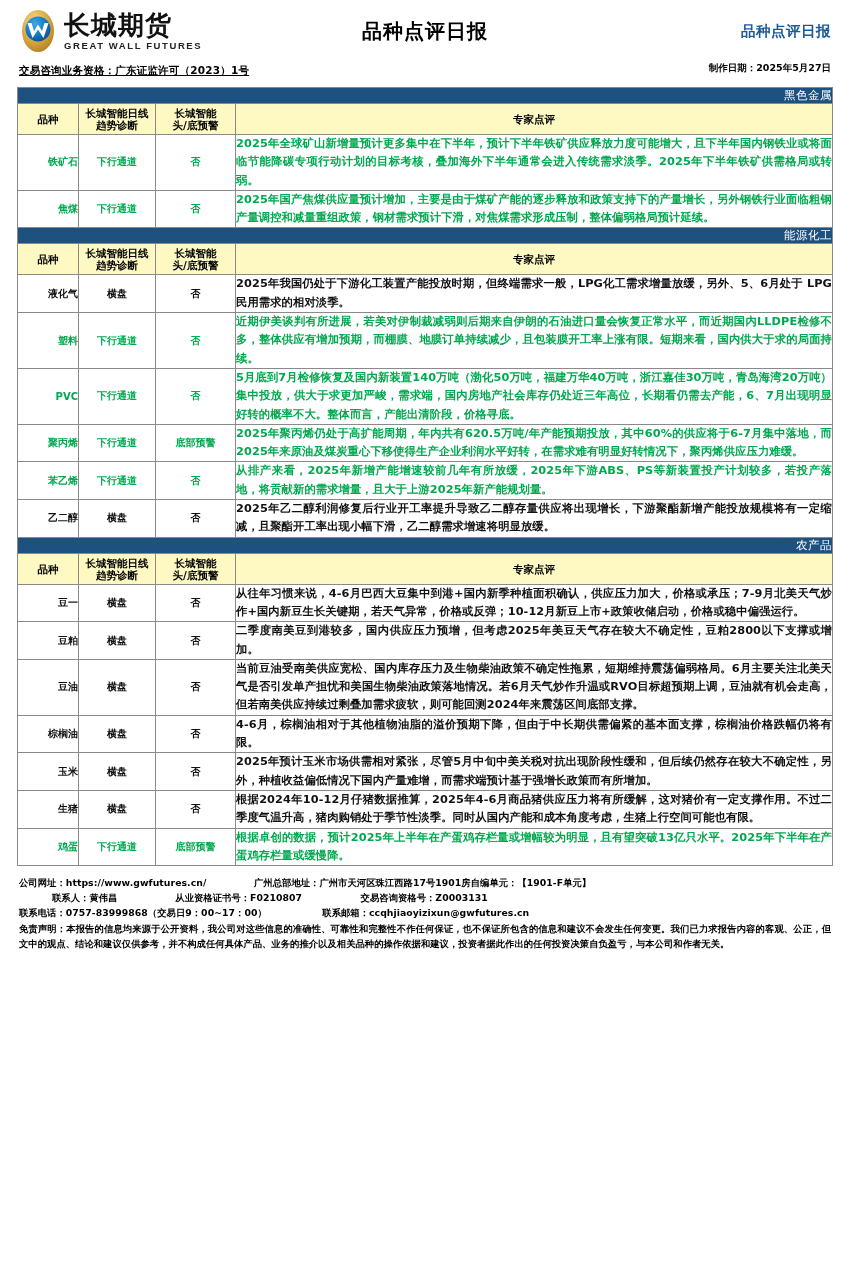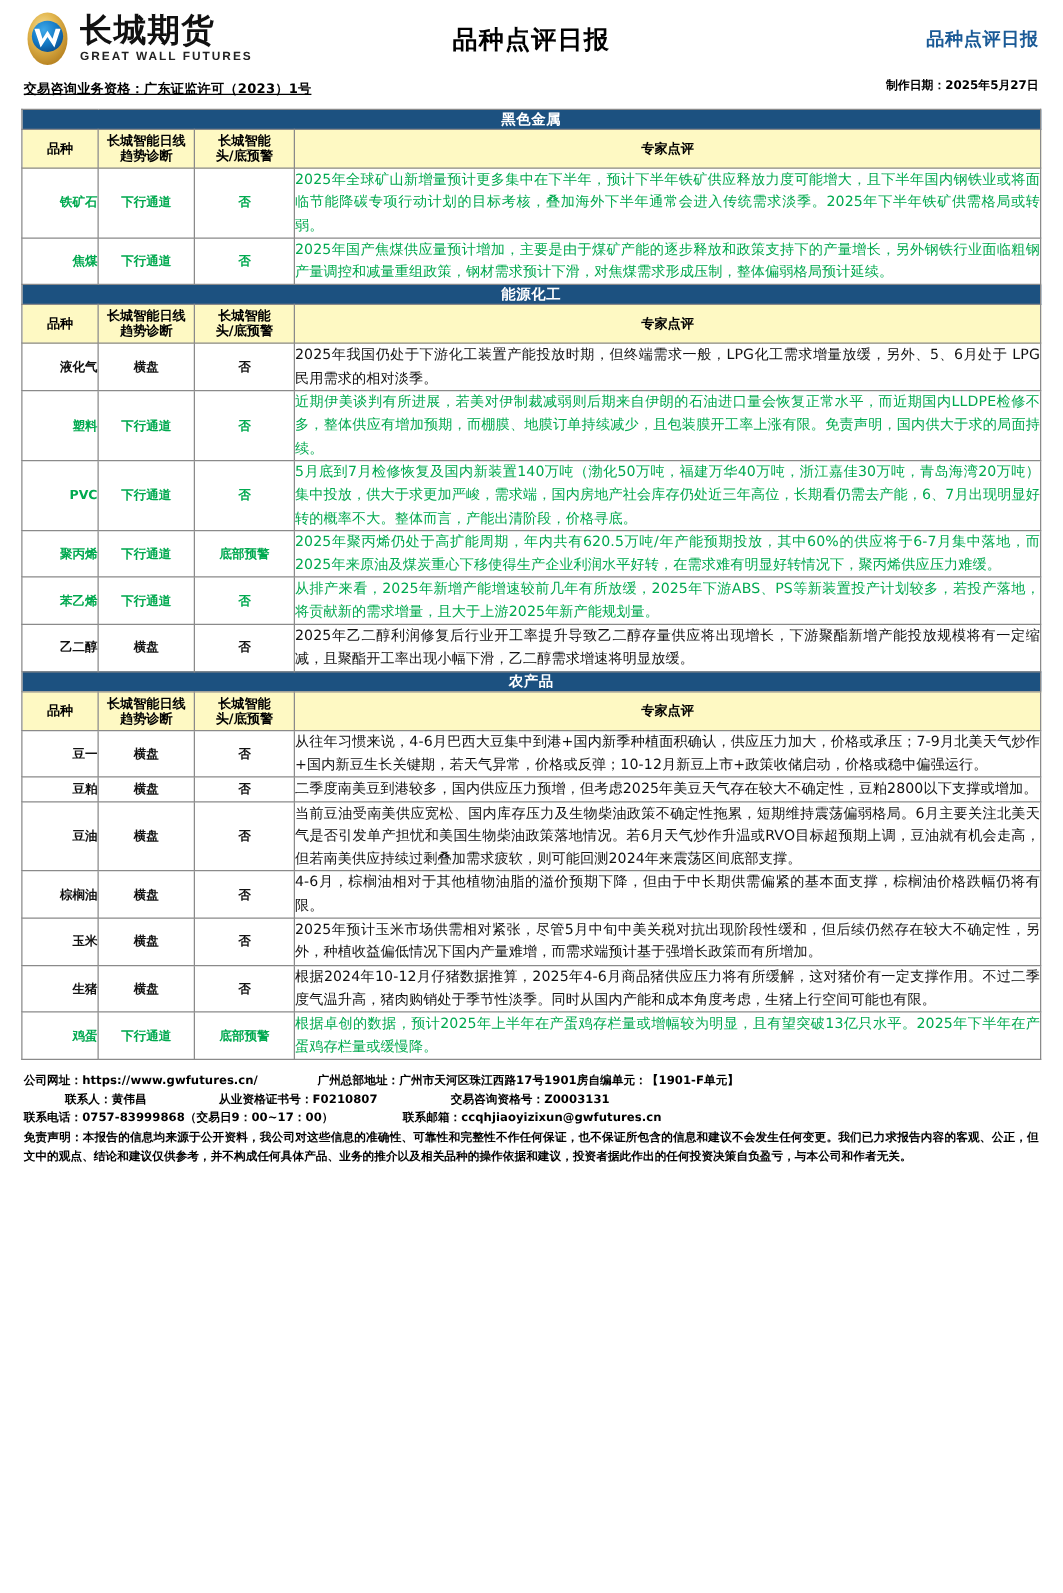--- a/index.html
+++ b/index.html
@@ -112,23 +112,23 @@
     table-layout: fixed;
   }
   table.report td, table.report th {
     border: 1px solid #8a8a8a;
     vertical-align: middle;
     padding: 0;
   }
   .section-bar td {
     background: #1c5180;
     color: #ffffff;
-    text-align: center;
+    text-align: right;
     font-size: 11.5px;
-    font-weight: bold;
+    font-weight: normal;
     height: 15px;
     line-height: 15px;
     border: 1px solid #1c5180;
     letter-spacing: 0.5px;
   }
   .col-head td {
     text-align: center;
     font-size: 10.5px;
     font-weight: bold;
     color: #000;
@@ -144,21 +144,21 @@
   }
   td.c-trend, td.c-alert {
     text-align: center;
     font-size: 10px;
     font-weight: bold;
     padding: 6px 1px;
   }
   td.c-comment {
     font-size: 11.3px;
     line-height: 1.62;
-    font-weight: normal;
+    font-weight: bold;
     padding: 5px 5px 5px 6px;
     text-align: justify;
     letter-spacing: 0.1px;
     margin-top: 23px;
   }
   .green { color: #00a94f; }
   .dark  { color: #111111; }
 
   
   col.w1 { width: 61px; }
@@ -267,21 +267,21 @@
         <tr>
           <td class="c-name dark">液化气</td>
           <td class="c-trend dark">横盘</td>
           <td class="c-alert dark">否</td>
           <td class="c-comment dark">2025年我国仍处于下游化工装置产能投放时期，但终端需求一般，LPG化工需求增量放缓，另外、5、6月处于 LPG 民用需求的相对淡季。</td>
         </tr>
         <tr>
           <td class="c-name green">塑料</td>
           <td class="c-trend green">下行通道</td>
           <td class="c-alert green">否</td>
-          <td class="c-comment green">近期伊美谈判有所进展，若美对伊制裁减弱则后期来自伊朗的石油进口量会恢复正常水平，而近期国内LLDPE检修不多，整体供应有增加预期，而棚膜、地膜订单持续减少，且包装膜开工率上涨有限。免责声明，国内供大于求的局面持续。</td>
+          <td class="c-comment green">近期伊美谈判有所进展，若美对伊制裁减弱则后期来自伊朗的石油进口量会恢复正常水平，而近期国内LLDPE检修不多，整体供应有增加预期，而棚膜、地膜订单持续减少，且包装膜开工率上涨有限。短期来看，国内供大于求的局面持续。</td>
         </tr>
         <tr>
           <td class="c-name green">PVC</td>
           <td class="c-trend green">下行通道</td>
           <td class="c-alert green">否</td>
           <td class="c-comment green">5月底到7月检修恢复及国内新装置140万吨（渤化50万吨，福建万华40万吨，浙江嘉佳30万吨，青岛海湾20万吨）集中投放，供大于求更加严峻，需求端，国内房地产社会库存仍处近三年高位，长期看仍需去产能，6、7月出现明显好转的概率不大。整体而言，产能出清阶段，价格寻底。</td>
         </tr>
         <tr>
           <td class="c-name green">聚丙烯</td>
           <td class="c-trend green">下行通道</td>

